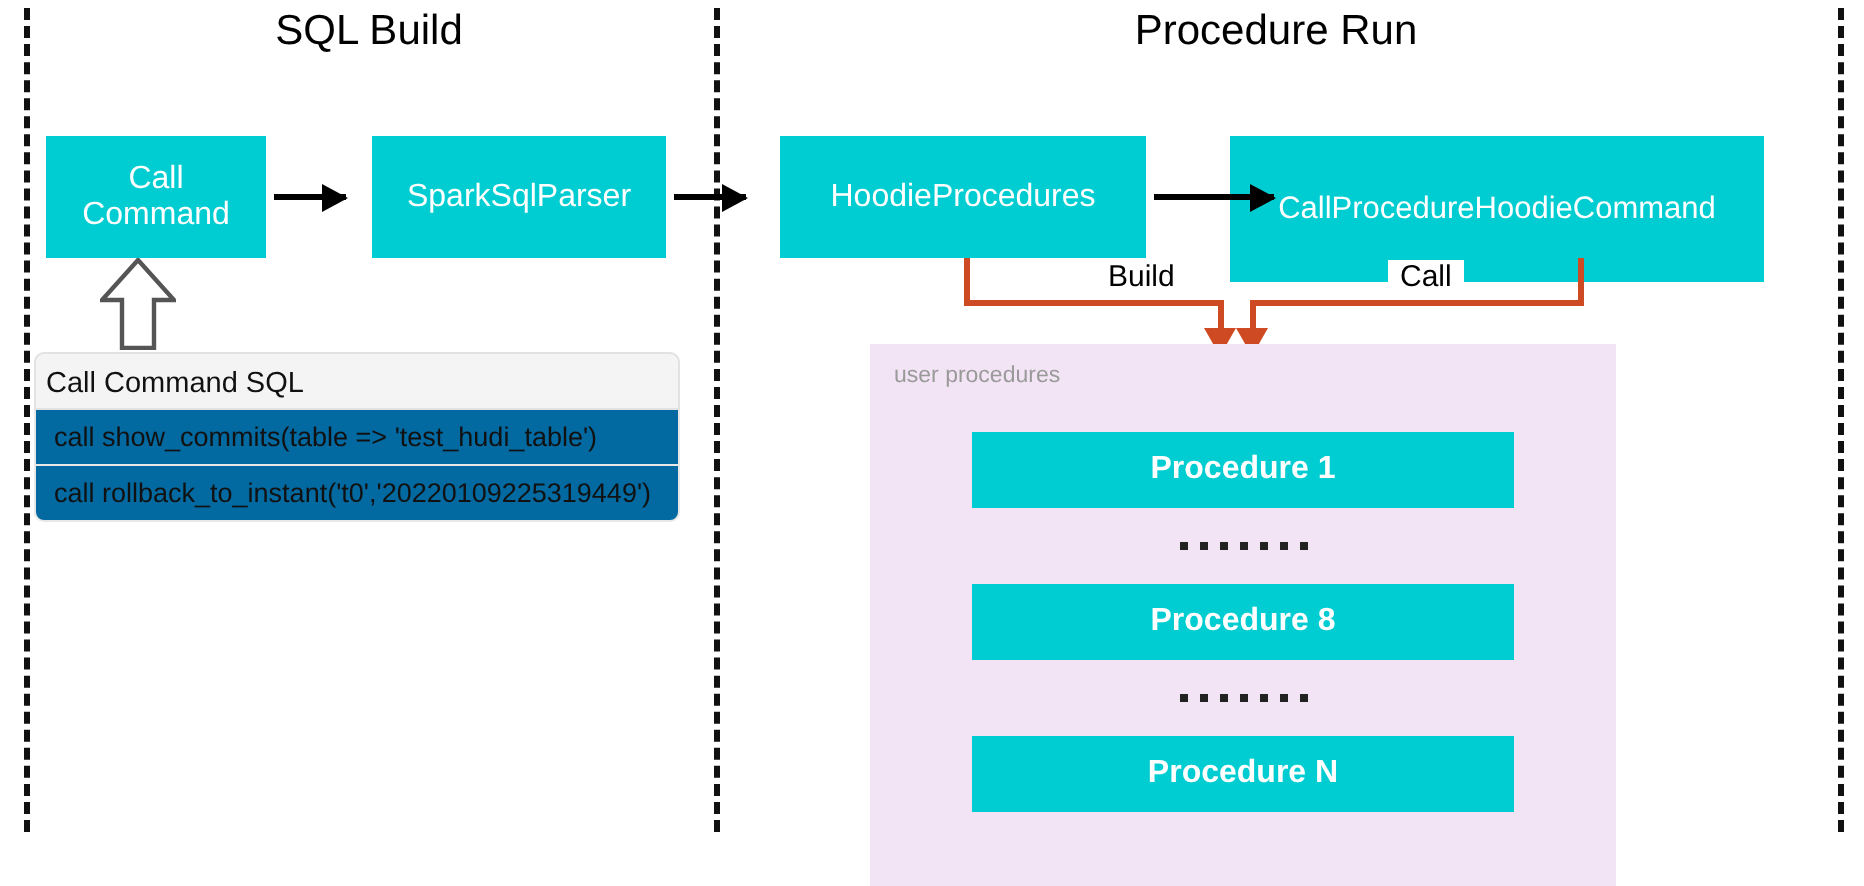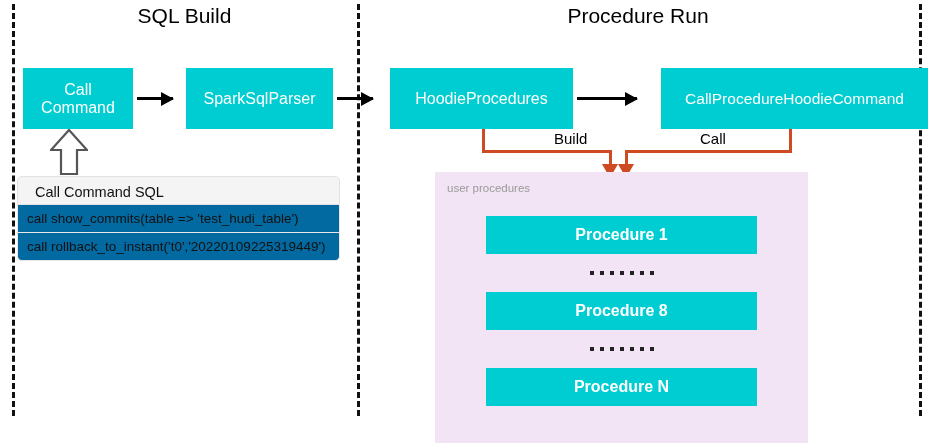--- a/index.html
+++ b/index.html
@@ -52,21 +52,21 @@
     align-items: center;
     justify-content: center;
     text-align: center;
     line-height: 1.12;
     box-sizing: border-box;
     padding: 0 4px;
   }
   .box-callcommand { left: 23px;  top: 68px; width: 110px; height: 61px; }
   .box-sparkparser { left: 186px; top: 68px; width: 147px; height: 61px; }
   .box-hoodieproc  { left: 390px; top: 68px; width: 183px; height: 61px; }
-  .box-callproccmd { left: 661px; top: 68px; width: 267px; height: 61px; font-size: 15.5px; }
+  .box-callproccmd { left: 615px; top: 68px; width: 267px; height: 73px; font-size: 15.5px; }
 
   
   .arrow-black {
     position: absolute;
     height: 3px;
     background: #000000;
   }
   .arrow-black::after {
     content: "";
     position: absolute;
@@ -97,21 +97,21 @@
     left: 17px;
     top: 176px;
     width: 323px;
   }
   .sql-header {
     background: #F4F4F4;
     border: 1px solid #E2E2E2;
     border-radius: 5px 5px 0 0;
     font-size: 14.5px;
     color: #111111;
-    padding: 7px 17px;
+    padding: 7px 5px;
     box-sizing: border-box;
     height: 29px;
   }
   .sql-row {
     background: #0369a1;
     border: 1px solid #E8E8E8;
     border-top: none;
     font-size: 13.5px;
     color: #111111;
     padding: 6px 9px;

